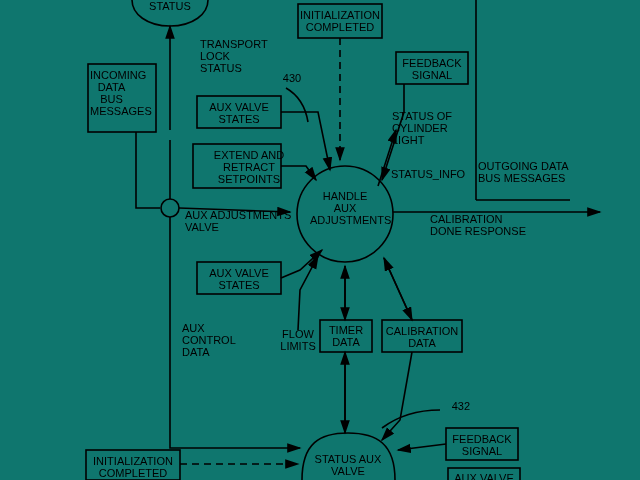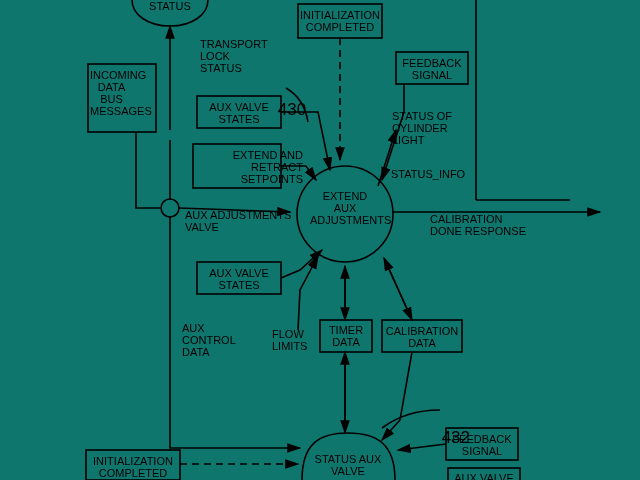--- a/index.html
+++ b/index.html
@@ -38,22 +38,21 @@
   }
   .box-label {
     font-size: 11px;
     line-height: 12px;
   }
   .bubble-label {
     font-size: 11px;
     line-height: 12px;
   }
   .ref-num {
-    font-size: 17px;
-    margin-top: 32px;
+    font-size: 11px;
   }
 </style>
 </head>
 <body>
 
 <div id="page">
 
   <svg id="svg-layer" viewBox="0 0 640 480">
     <defs>
       <marker id="arrow" markerWidth="9" markerHeight="9" refX="8" refY="3" orient="auto" markerUnits="strokeWidth">
@@ -152,45 +151,47 @@
 
   <div class="lbl ref-num" style="left:277px; top:72px; width:30px;">430</div>
 
   <div class="lbl box-label" style="left:199px; top:101px; width:80px;">AUX VALVE
 STATES</div>
 
   <div class="lbl left" style="left:392px; top:110px; width:80px;">STATUS OF
 CYLINDER
 LIGHT</div>
 
-  <div class="lbl box-label" style="left:195px; top:149px; width:108px;text-align:right;">EXTEND AND
+  <div class="lbl box-label" style="left:195px; top:149px; width:108px;">EXTEND AND
 RETRACT
 SETPOINTS</div>
 
   <div class="lbl left" style="left:391px; top:168px; width:86px;">STATUS_INFO</div>
 
-
-  <div class="lbl bubble-label" style="left:310px; top:190px; width:70px;">EXTEND
+  <div class="lbl left" style="left:478px; top:160px; width:100px;">OUTGOING DATA
+BUS MESSAGES</div>
+
+  <div class="lbl bubble-label" style="left:310px; top:190px; width:70px;">HANDLE
 AUX
 ADJUSTMENTS</div>
 
   <div class="lbl left" style="left:185px; top:209px; width:110px;">AUX ADJUSTMENTS
 VALVE</div>
 
   <div class="lbl left" style="left:430px; top:213px; width:110px;">CALIBRATION
 DONE RESPONSE</div>
 
   <div class="lbl box-label" style="left:199px; top:267px; width:80px;">AUX VALVE
 STATES</div>
 
   <div class="lbl left" style="left:182px; top:322px; width:64px;">AUX
 CONTROL
 DATA</div>
 
-  <div class="lbl left" style="left:272px; top:328px; width:52px;">FLOW
+  <div class="lbl left" style="left:272px; top:328px; width:52px;text-align:center;">FLOW
 LIMITS</div>
 
   <div class="lbl box-label" style="left:322px; top:324px; width:48px;">TIMER
 DATA</div>
 
   <div class="lbl box-label" style="left:384px; top:325px; width:76px;">CALIBRATION
 DATA</div>
 
   <div class="lbl ref-num" style="left:440px; top:400px; width:30px;text-align:right;">432</div>
 

